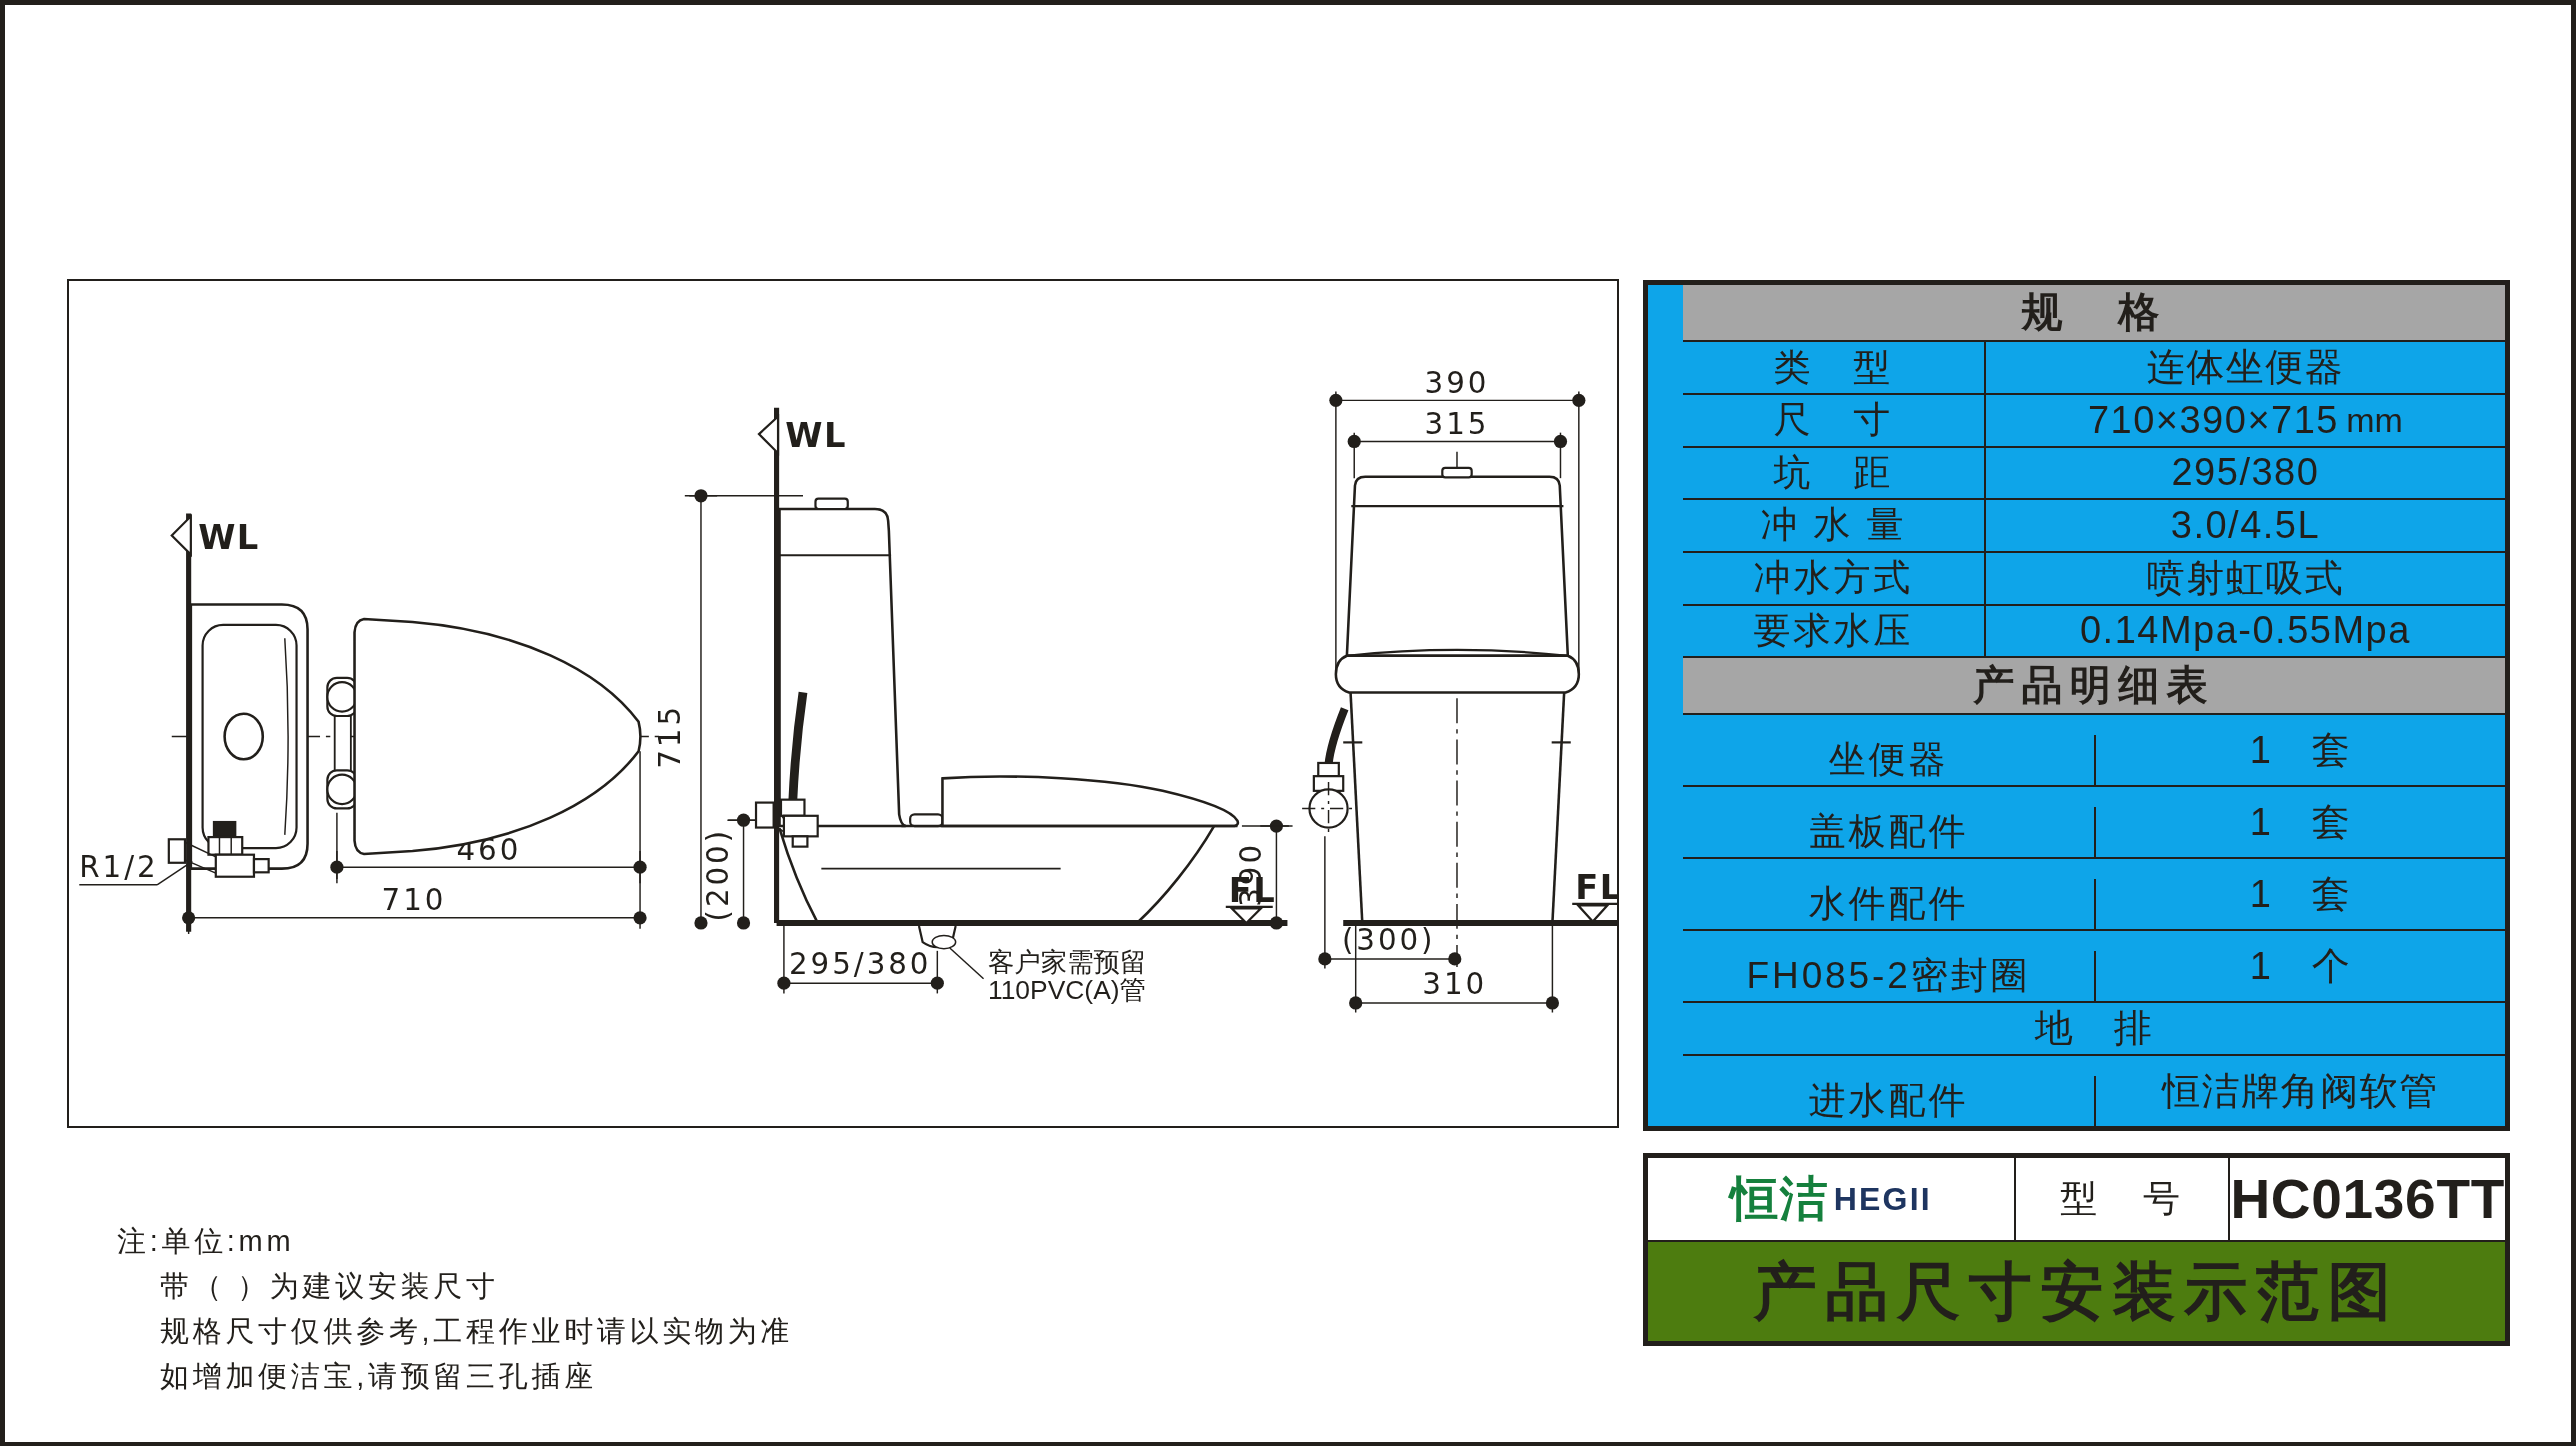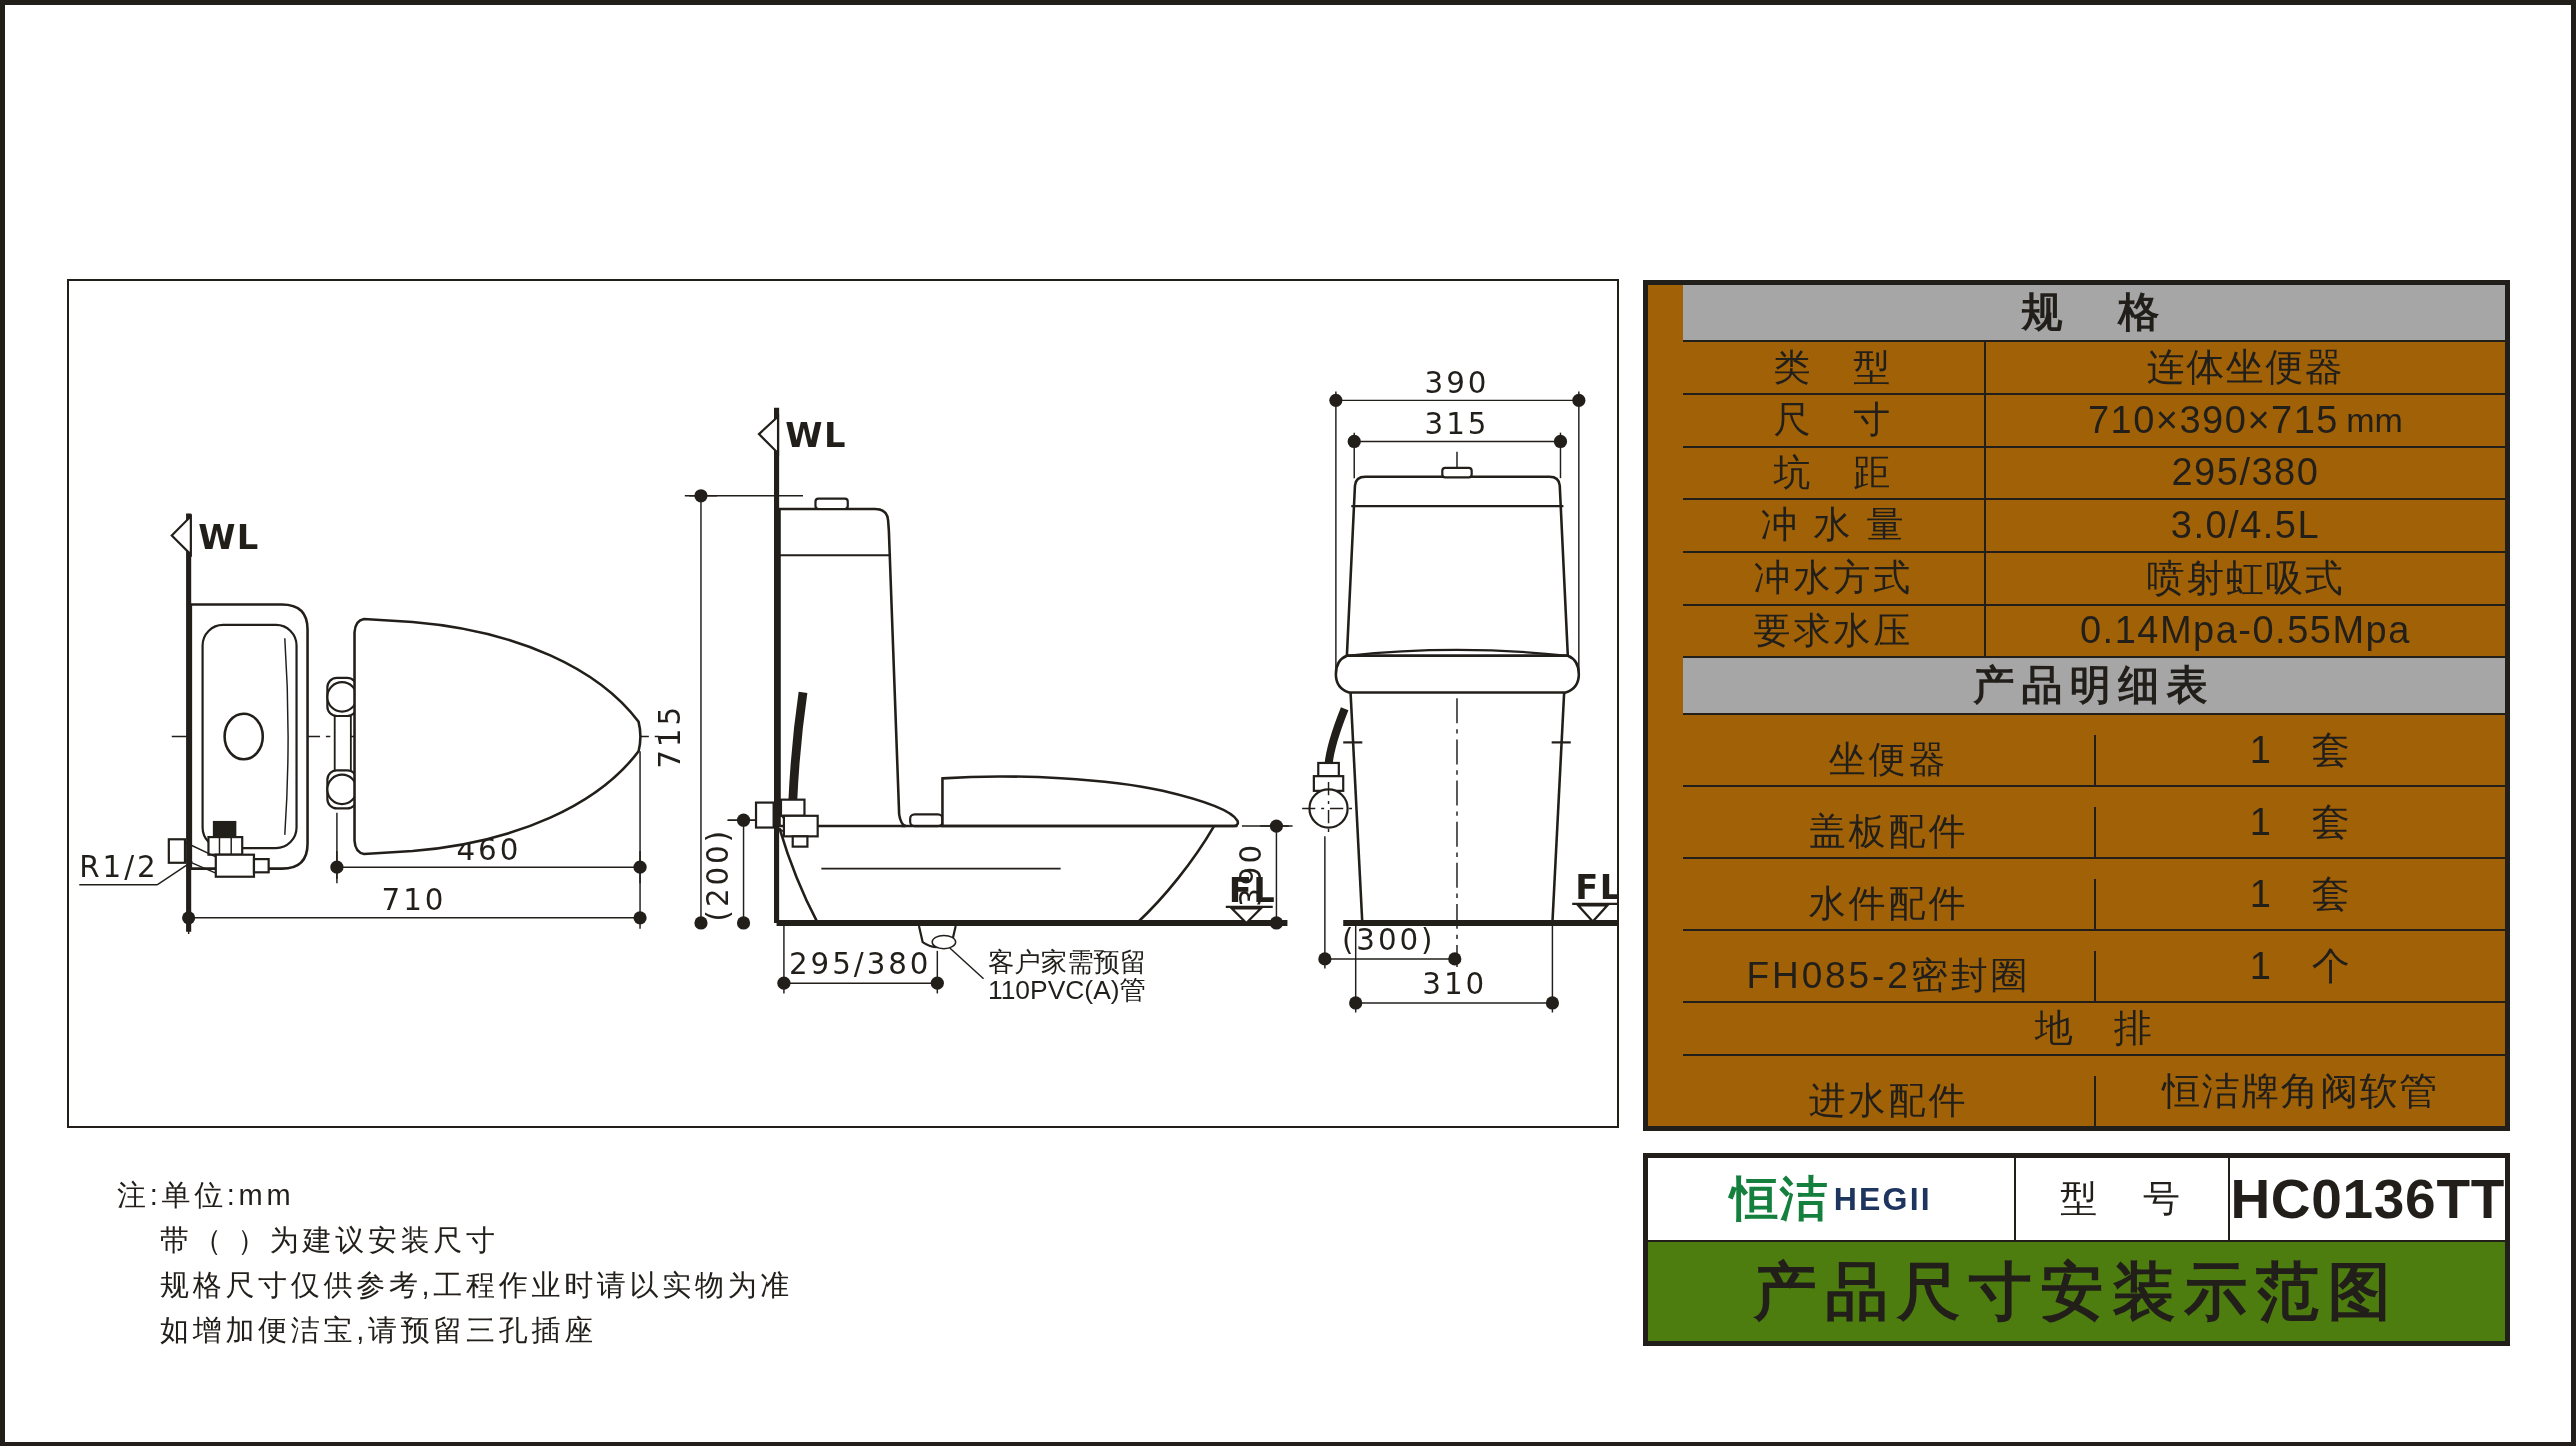--- a/index.html
+++ b/index.html
@@ -23,21 +23,21 @@
   svg .dim{stroke:#221f1b;stroke-width:2;fill:none;}
   svg .cl{stroke:#221f1b;stroke-width:2;stroke-dasharray:34 8 6 8;fill:none;}
   svg .dash{stroke:#221f1b;stroke-width:2;stroke-dasharray:18 8 4 8;fill:none;}
   svg text{fill:#221f1b;font-family:"DejaVu Sans","Liberation Sans",sans-serif;}
   svg .dimtxt{font-size:40px;letter-spacing:4px;}
   svg .dimtxt.mid{text-anchor:middle;}
   svg .marker{font-size:46px;font-weight:600;letter-spacing:2px;}
   svg .cjk{font-size:36px;font-family:"Liberation Sans",sans-serif;}
 
   
-  .spec{position:absolute;left:1643px;top:280px;width:867px;height:851px;border:5.9px solid #221f1b;box-sizing:border-box;display:flex;flex-direction:column;background:#a16207;padding-left:35px;}
+  .spec{position:absolute;left:1643px;top:280px;width:867px;height:851px;border:5.9px solid #221f1b;box-sizing:border-box;display:flex;flex-direction:column;background:#0ea5e9;padding-left:35px;}
   .spec .thead{flex:1;background:#a6a6a6;display:flex;align-items:center;justify-content:center;
                font-size:41px;font-weight:600;letter-spacing:7.3px;}
   .spec .row{flex:1;display:flex;border-top:2.2px solid #221f1b;}
   .spec .row .lab{width:36.6%;border-right:2.2px solid #221f1b;display:flex;align-items:center;justify-content:center;
                   font-size:37px;letter-spacing:2.9px;}
   .spec .row .val{flex:1;display:flex;align-items:center;justify-content:center;font-size:38px;letter-spacing:1.5px;}
   .spec .row.detail .lab{width:50%;margin-top:20px;}
   .spec .thead.second{border-top:2.2px solid #221f1b;}
   .spec .unit{font-size:34px;margin-left:7.3px;letter-spacing:0;}
 
@@ -47,21 +47,21 @@
   .tblock .r1 .cell{display:flex;align-items:center;justify-content:center;}
   .tblock .c-logo{width:44.5%;border-right:2.9px solid #221f1b;gap:4.4px;}
   .tblock .c-model-label{width:25.8%;border-right:2.9px solid #221f1b;font-size:37px;letter-spacing:4.4px;}
   .tblock .c-model-value{flex:1;font-size:55px;font-weight:600;letter-spacing:0.7px;}
   .tblock .brand-cn{color:#15803d;font-size:48px;font-weight:700;letter-spacing:1.5px;}
   .tblock .brand-en{color:#1e3560;font-size:32px;font-weight:700;letter-spacing:2.2px;}
   .tblock .r2{flex:1;background:#4d7c0f;display:flex;align-items:center;justify-content:center;
               font-size:63px;font-weight:700;letter-spacing:8.8px;}
 
   
-  .notes{position:absolute;left:117px;top:1173px;font-size:29px;line-height:45px;letter-spacing:3.7px;}
+  .notes{position:absolute;left:117px;top:1219px;font-size:29px;line-height:45px;letter-spacing:3.7px;}
   .notes .n{white-space:nowrap;}
   .notes .indent{padding-left:43px;}
 </style>
 </head>
 <body>
 
 <div class="canvas">
 
   <div class="draw-frame">
     <svg viewBox="0 0 2109 1150">

